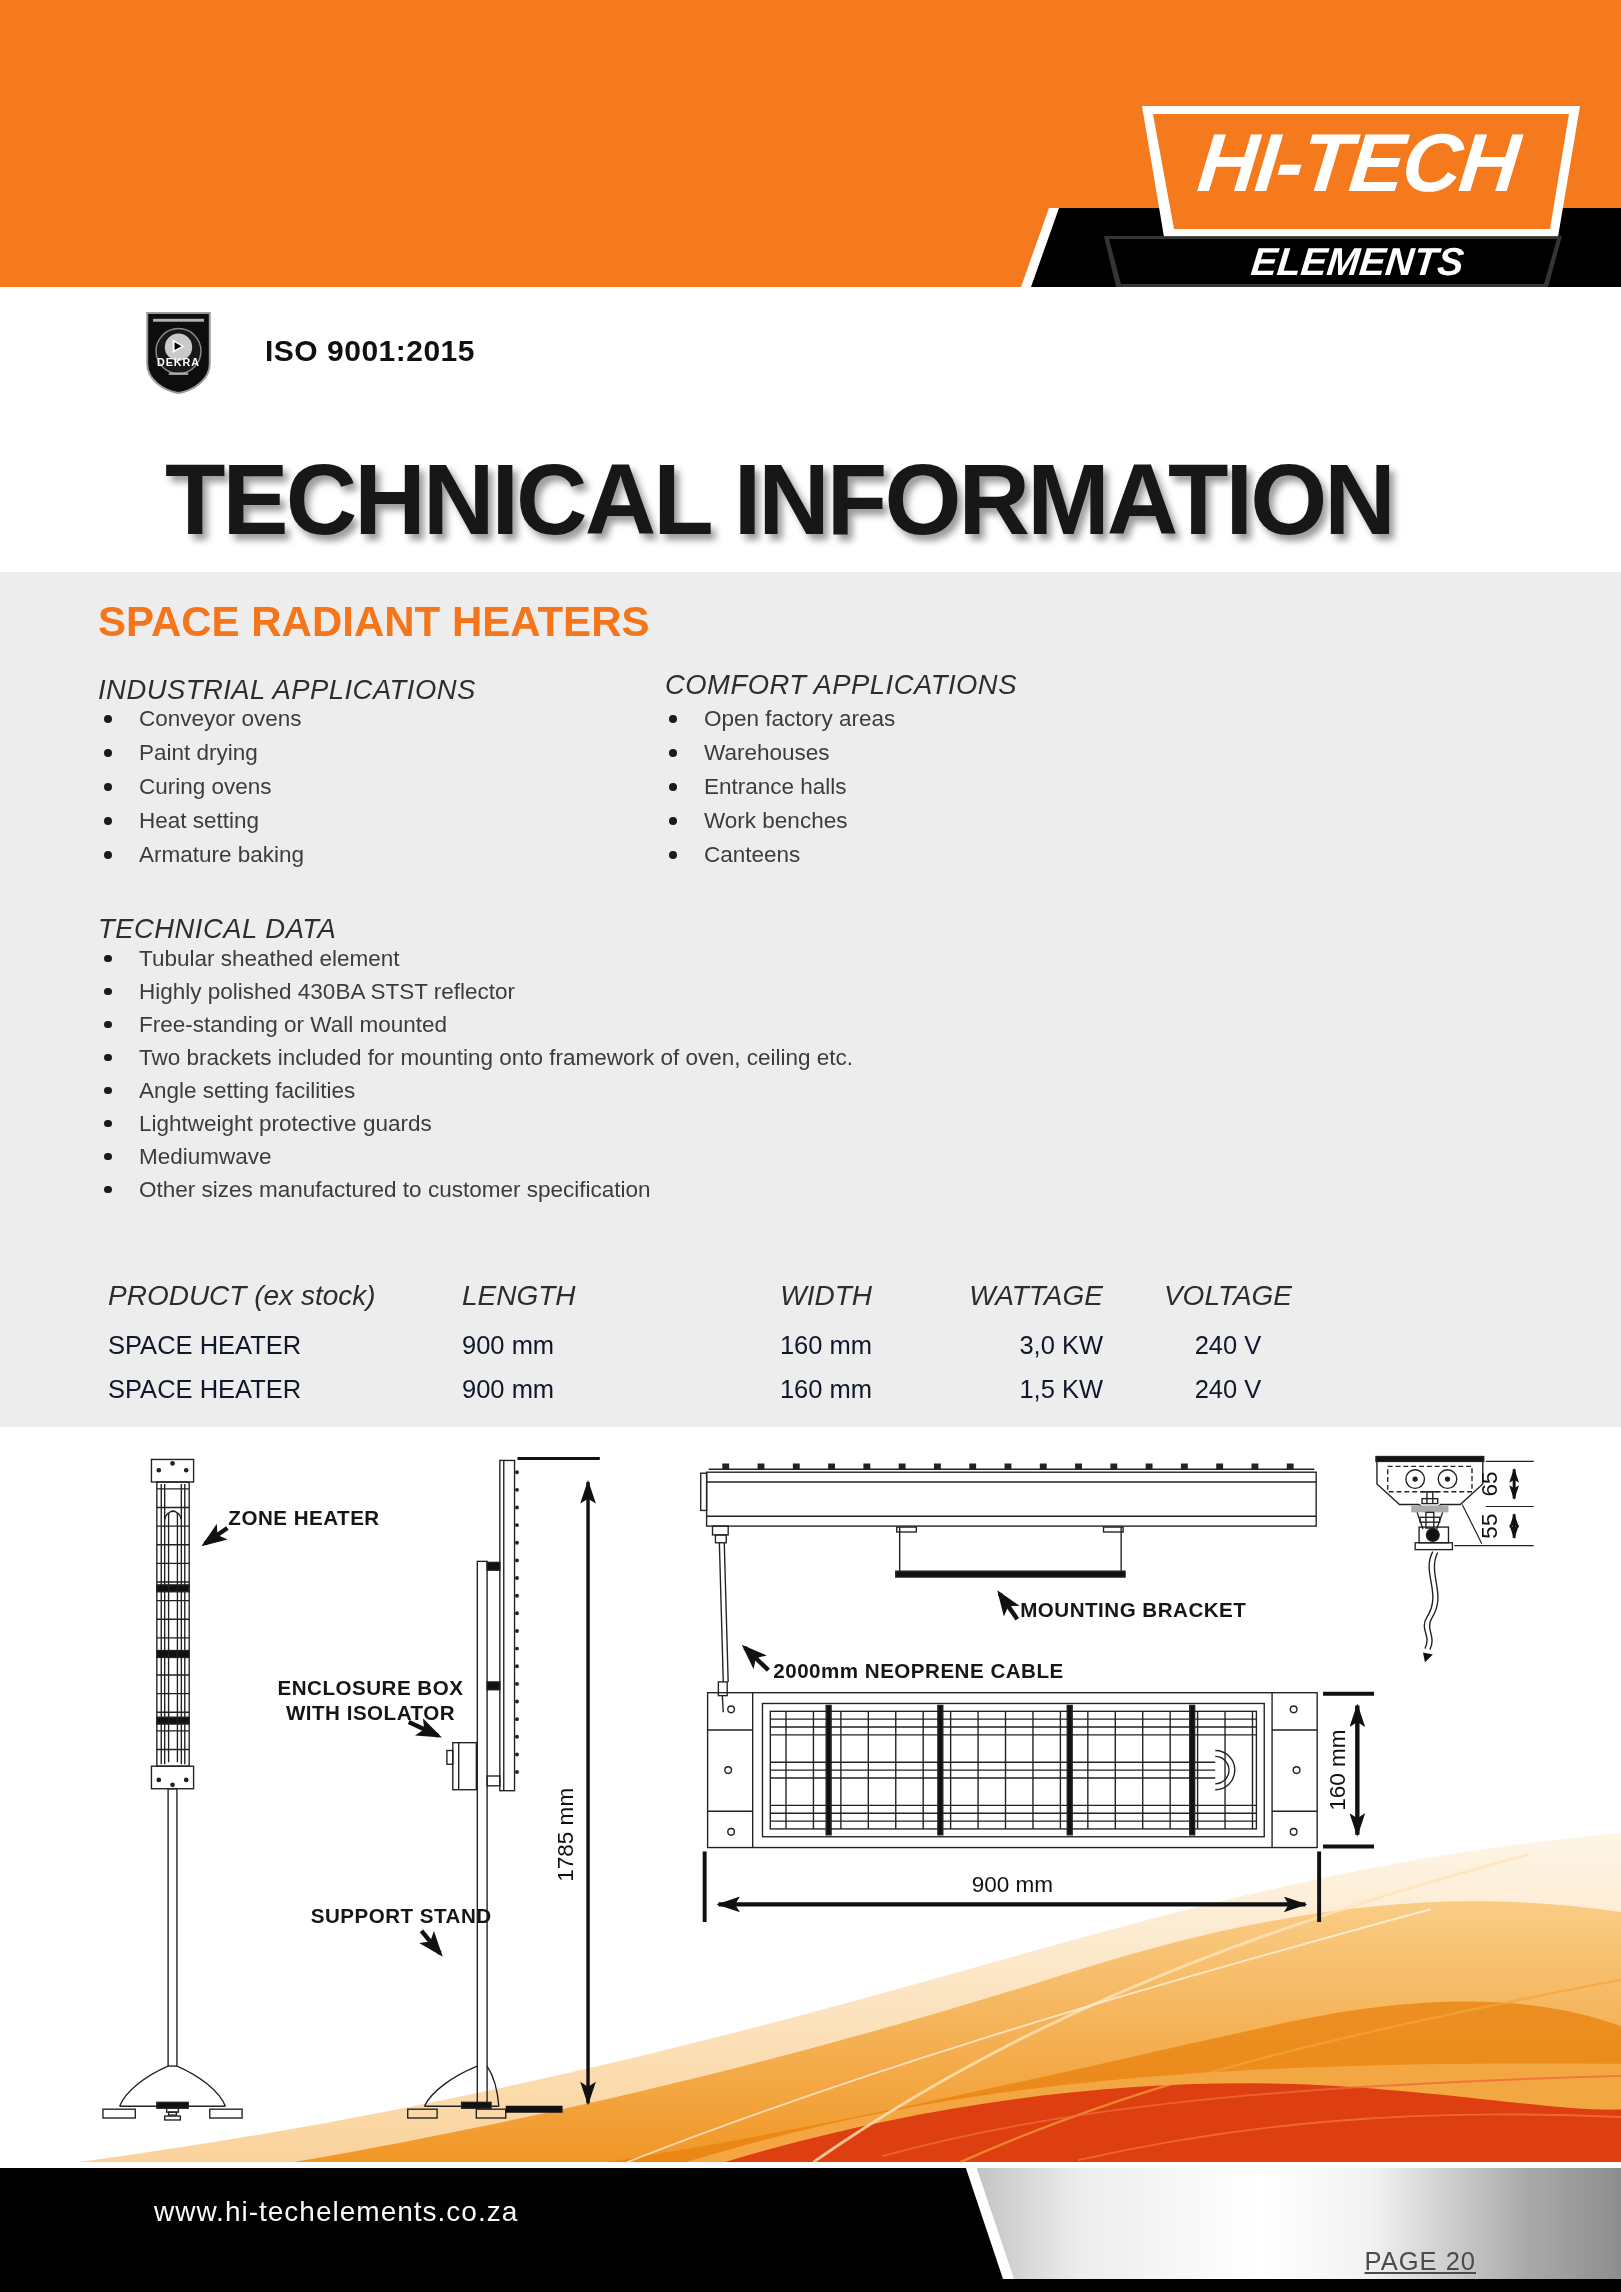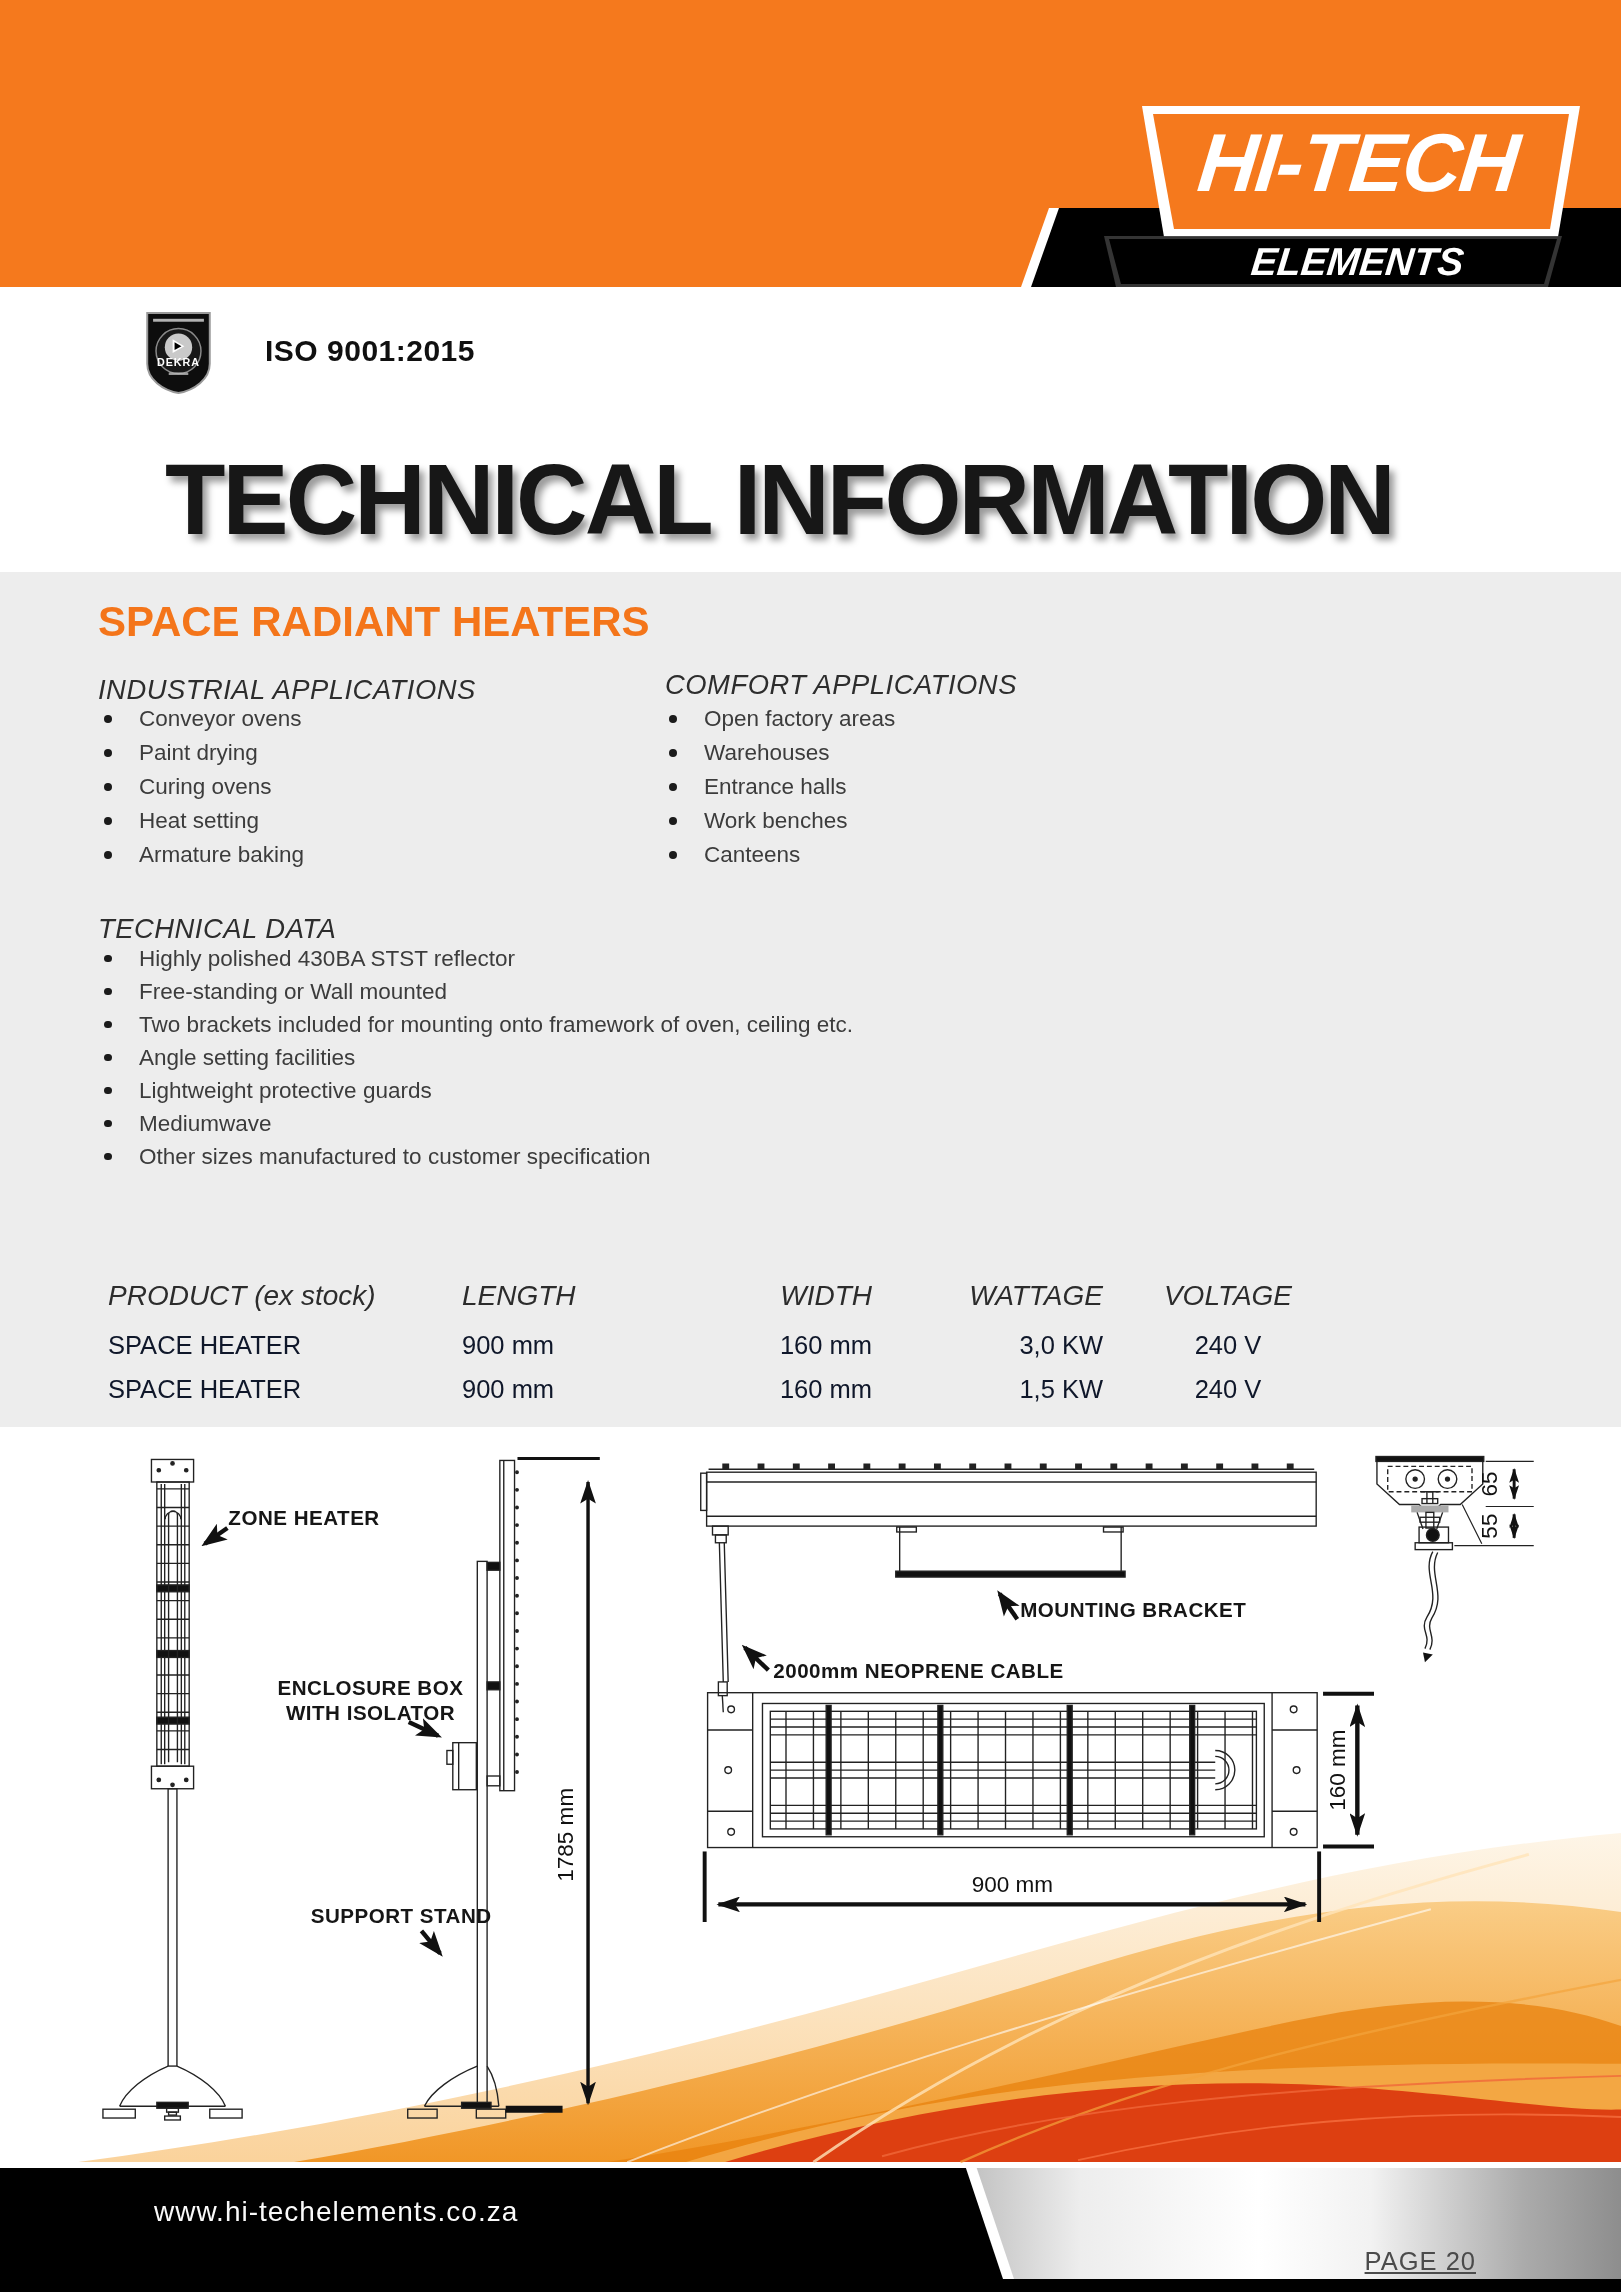--- a/index.html
+++ b/index.html
@@ -127,20 +127,23 @@
     <div class="row">
         <span>Work benches</span>
       </div>
     <div class="row">
         <span>Canteens</span>
       </div>
   </div>
 
   <div class="abs col-head" style="left:98px;top:913px">TECHNICAL DATA</div>
   <div class="abs list tech" style="left:102px;top:942px;width:1176px">
+    <div class="row">
+        <span>Tubular sheathed element</span>
+      </div>
     <div class="row">
         <span>Highly polished 430BA STST reflector</span>
       </div>
     <div class="row">
         <span>Free-standing or Wall mounted</span>
       </div>
     <div class="row">
         <span>Two brackets included for mounting onto framework of oven, ceiling etc.</span>
       </div>
     <div class="row">

